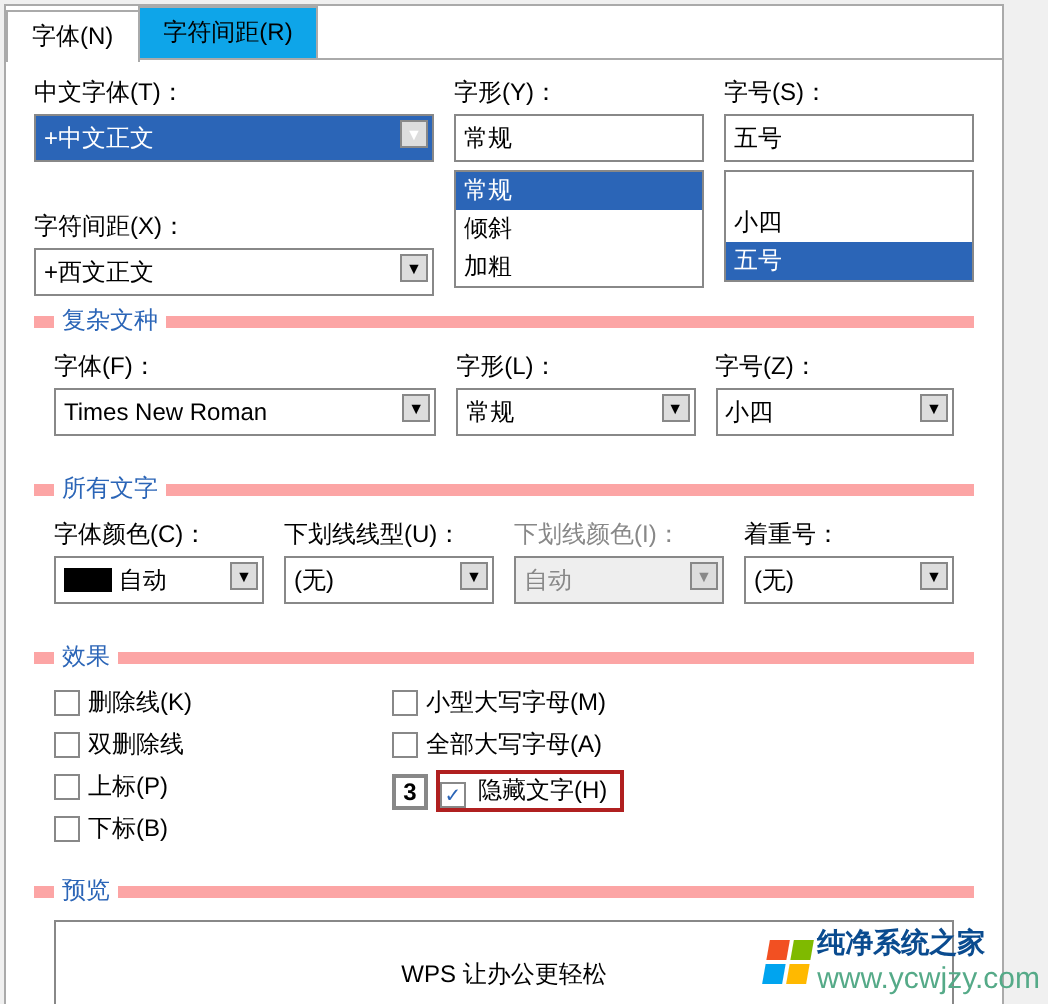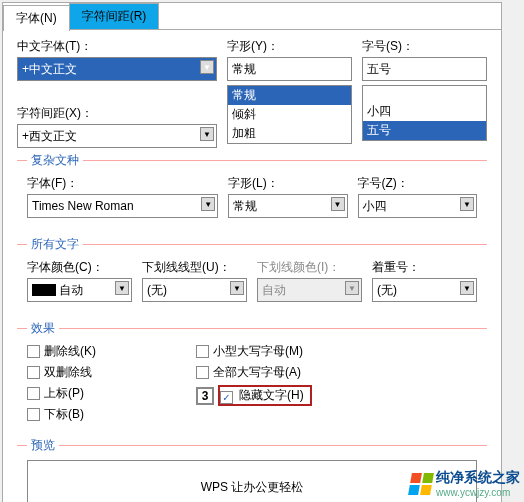--- a/index.html
+++ b/index.html
@@ -13,21 +13,21 @@
     .row { display: flex; gap: 10px; margin-bottom: 4px; }
     .col { flex: 1; display: flex; flex-direction: column; }
     .label { margin-bottom: 2px; }
     .selectbox { border: 1px solid #888; height: 24px; display: flex; align-items: center; padding: 0 4px; background: #fff; position: relative; }
     .selectbox.highlighted { background: #2b65b7; color: #fff; }
     .selectbox .arrow { position: absolute; right: 2px; top: 2px; width: 14px; height: 14px; background: #ddd; border: 1px solid #888; display: flex; align-items: center; justify-content: center; font-size: 8px; }
     .listbox { border: 1px solid #888; background: #fff; font-size: 12px; }
     .listbox div { padding: 1px 4px; }
     .listbox .selected { background: #2b65b7; color: #fff; }
     fieldset { border: 1px solid #bbb; padding: 6px 10px 8px; margin-bottom: 6px; }
-    fieldset.noborder { border: none; border-top: 1px solid #fca5a5; padding-top: 6px; }
+    fieldset.noborder { border: none; border-top: 6px solid #fca5a5; padding-top: 6px; }
     legend { padding: 0 4px; color: #2b65b7; }
     .checkrow { display: flex; gap: 40px; }
     .checkcol { display: flex; flex-direction: column; gap: 4px; }
     .checkbox-item { display: flex; align-items: center; gap: 4px; }
     .checkbox { width: 13px; height: 13px; border: 1px solid #888; background: #fff; display: inline-flex; align-items: center; justify-content: center; font-size: 10px; color: #2b65b7; }
     .checkbox.checked::after { content: "✓"; }
     .annotation-box { border: 2px solid #b02020; padding: 0px 6px 0px 0; display: inline-flex; align-items: flex-end; gap: 6px; }
     .annotation-num { width: 18px; height: 18px; border: 2px solid #888; background: #fff; display: flex; align-items: center; justify-content: center; font-weight: bold; margin-right: 4px; }
     .preview-box { border: 1px solid #888; padding: 18px; text-align: center; margin-bottom: 6px; }
     .disabled-label { color: #888; }
@@ -205,15 +205,15 @@
 
 <div class="watermark">
   <div class="win-icon">
       <span></span>
       <span></span>
       <span></span>
       <span></span>
     </div>
   <div>
     <div>纯净系统之家</div>
-    <div style="font-size:10px;color:#5a8;font-weight:normal">www.ycwjzy.com</div>
+    <div style="font-size:15px;color:#5a8;font-weight:normal">www.ycwjzy.com</div>
   </div>
 </div>
 
 </body></html>

